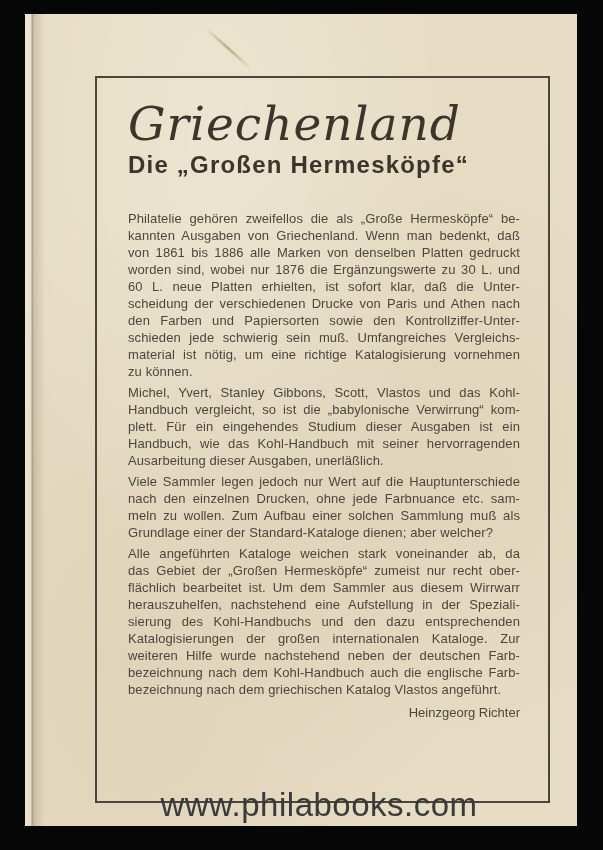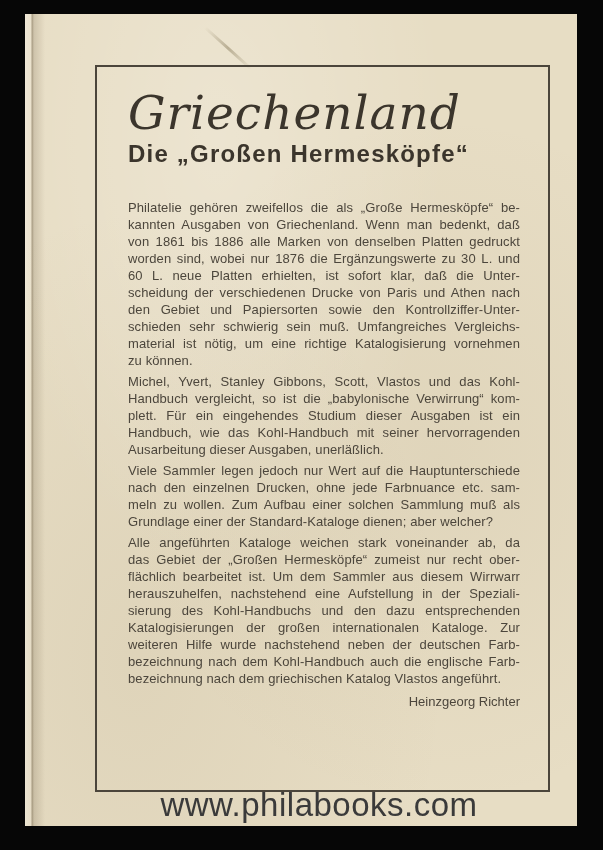--- a/index.html
+++ b/index.html
@@ -44,21 +44,21 @@
     position:absolute; left:180px; top:12px;
     width:62px; height:3px;
     background:linear-gradient(to right, transparent, rgba(105,90,55,0.38), transparent);
     transform:rotate(42deg);
     transform-origin:left center;
     border-radius:2px;
     pointer-events:none;
   }
   .frame{
     position:absolute;
-    left:70px; top:51px;
+    left:70px; top:62px;
     width:455px; height:727px;
     border:2px solid var(--frame-border);
     padding:20px 28px 12px 31px;
   }
   .title{
     font-family:"DejaVu Serif", serif;
     font-style:italic;
     font-weight:normal;
     font-size:47px;
     line-height:52px;
@@ -125,22 +125,22 @@
     <h2 class="subtitle">Die „Großen Hermesköpfe“</h2>
 
     <div class="body-text" id="paragraphs">
         <div class="para">
           <div class="line">Philatelie gehören zweifellos die als „Große Hermesköpfe“ be-</div>
           <div class="line">kannten Ausgaben von Griechenland. Wenn man bedenkt, daß</div>
           <div class="line">von 1861 bis 1886 alle Marken von denselben Platten gedruckt</div>
           <div class="line">worden sind, wobei nur 1876 die Ergänzungswerte zu 30 L. und</div>
           <div class="line">60 L. neue Platten erhielten, ist sofort klar, daß die Unter-</div>
           <div class="line">scheidung der verschiedenen Drucke von Paris und Athen nach</div>
-          <div class="line">den Gebiet und Papiersorten sowie den Kontrollziffer-Unter-</div>
-          <div class="line">schieden sehr schwierig sein muß. Umfangreiches Vergleichs-</div>
+          <div class="line">den Farben und Papiersorten sowie den Kontrollziffer-Unter-</div>
+          <div class="line">schieden jede schwierig sein muß. Umfangreiches Vergleichs-</div>
           <div class="line">material ist nötig, um eine richtige Katalogisierung vornehmen</div>
           <div class="line last">zu können.</div>
         </div>
         <div class="para">
           <div class="line">Michel, Yvert, Stanley Gibbons, Scott, Vlastos und das Kohl-</div>
           <div class="line">Handbuch vergleicht, so ist die „babylonische Verwirrung“ kom-</div>
           <div class="line">plett. Für ein eingehendes Studium dieser Ausgaben ist ein</div>
           <div class="line">Handbuch, wie das Kohl-Handbuch mit seiner hervorragenden</div>
           <div class="line last">Ausarbeitung dieser Ausgaben, unerläßlich.</div>
         </div>

